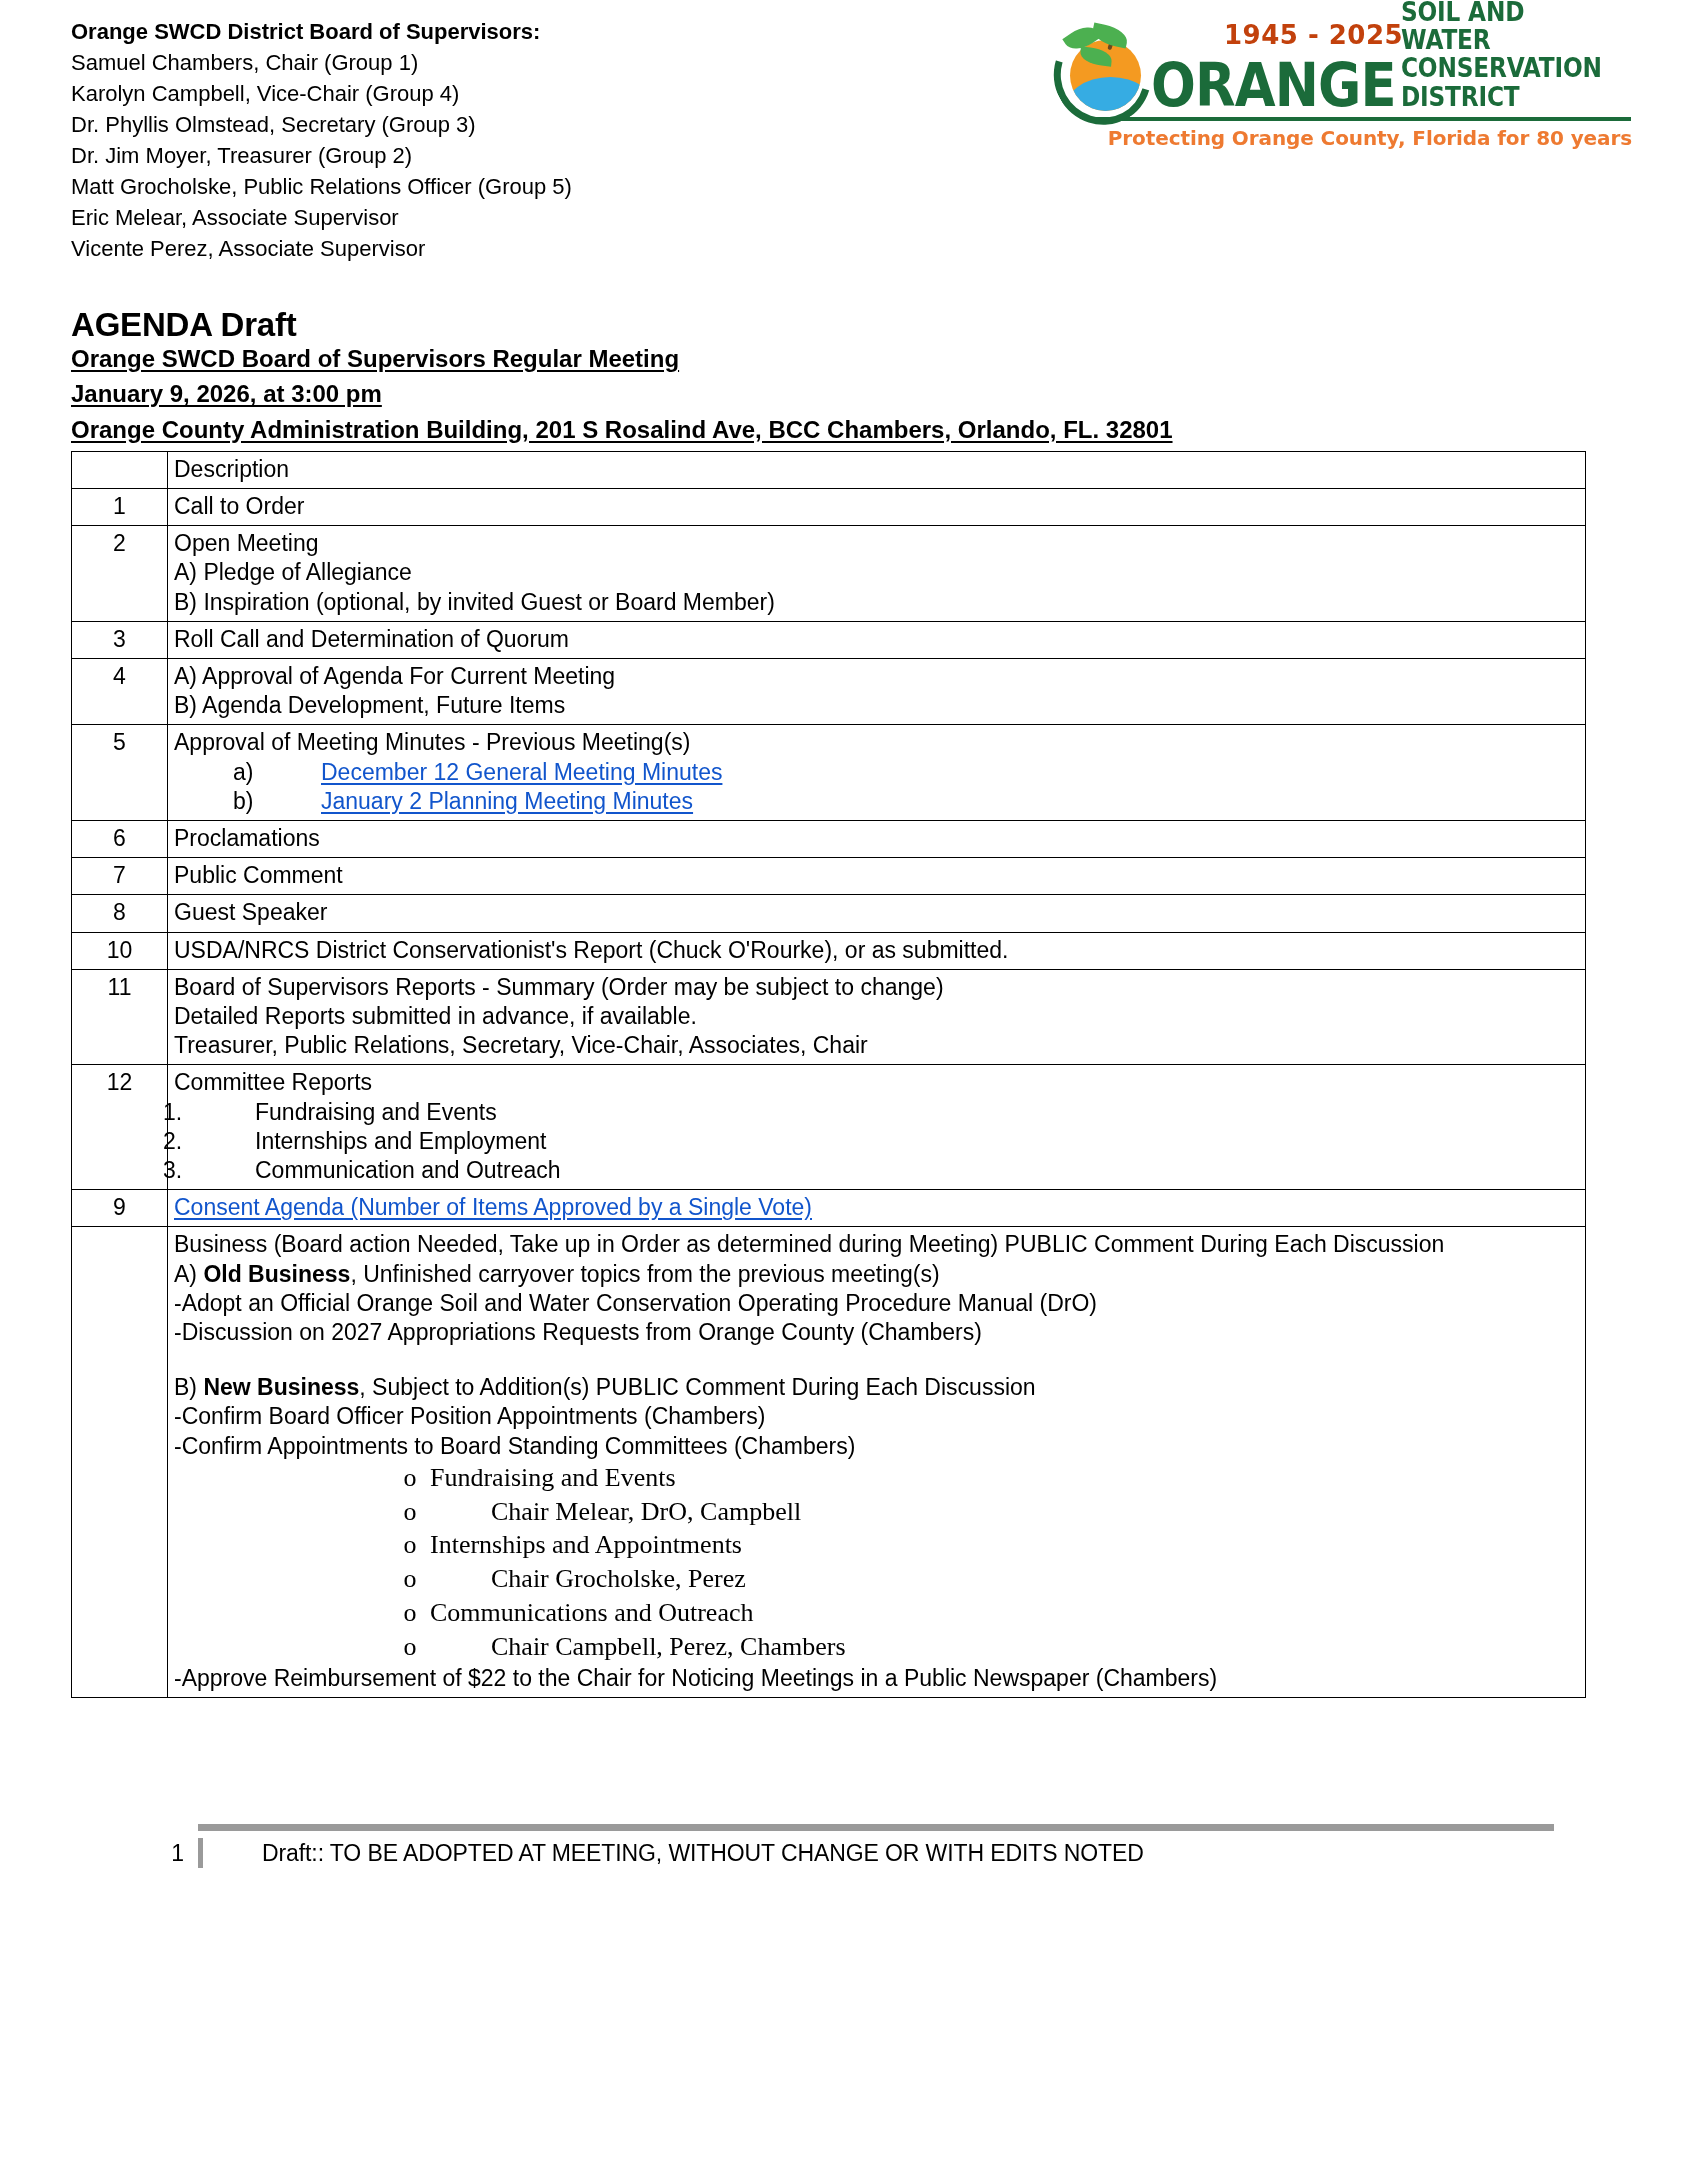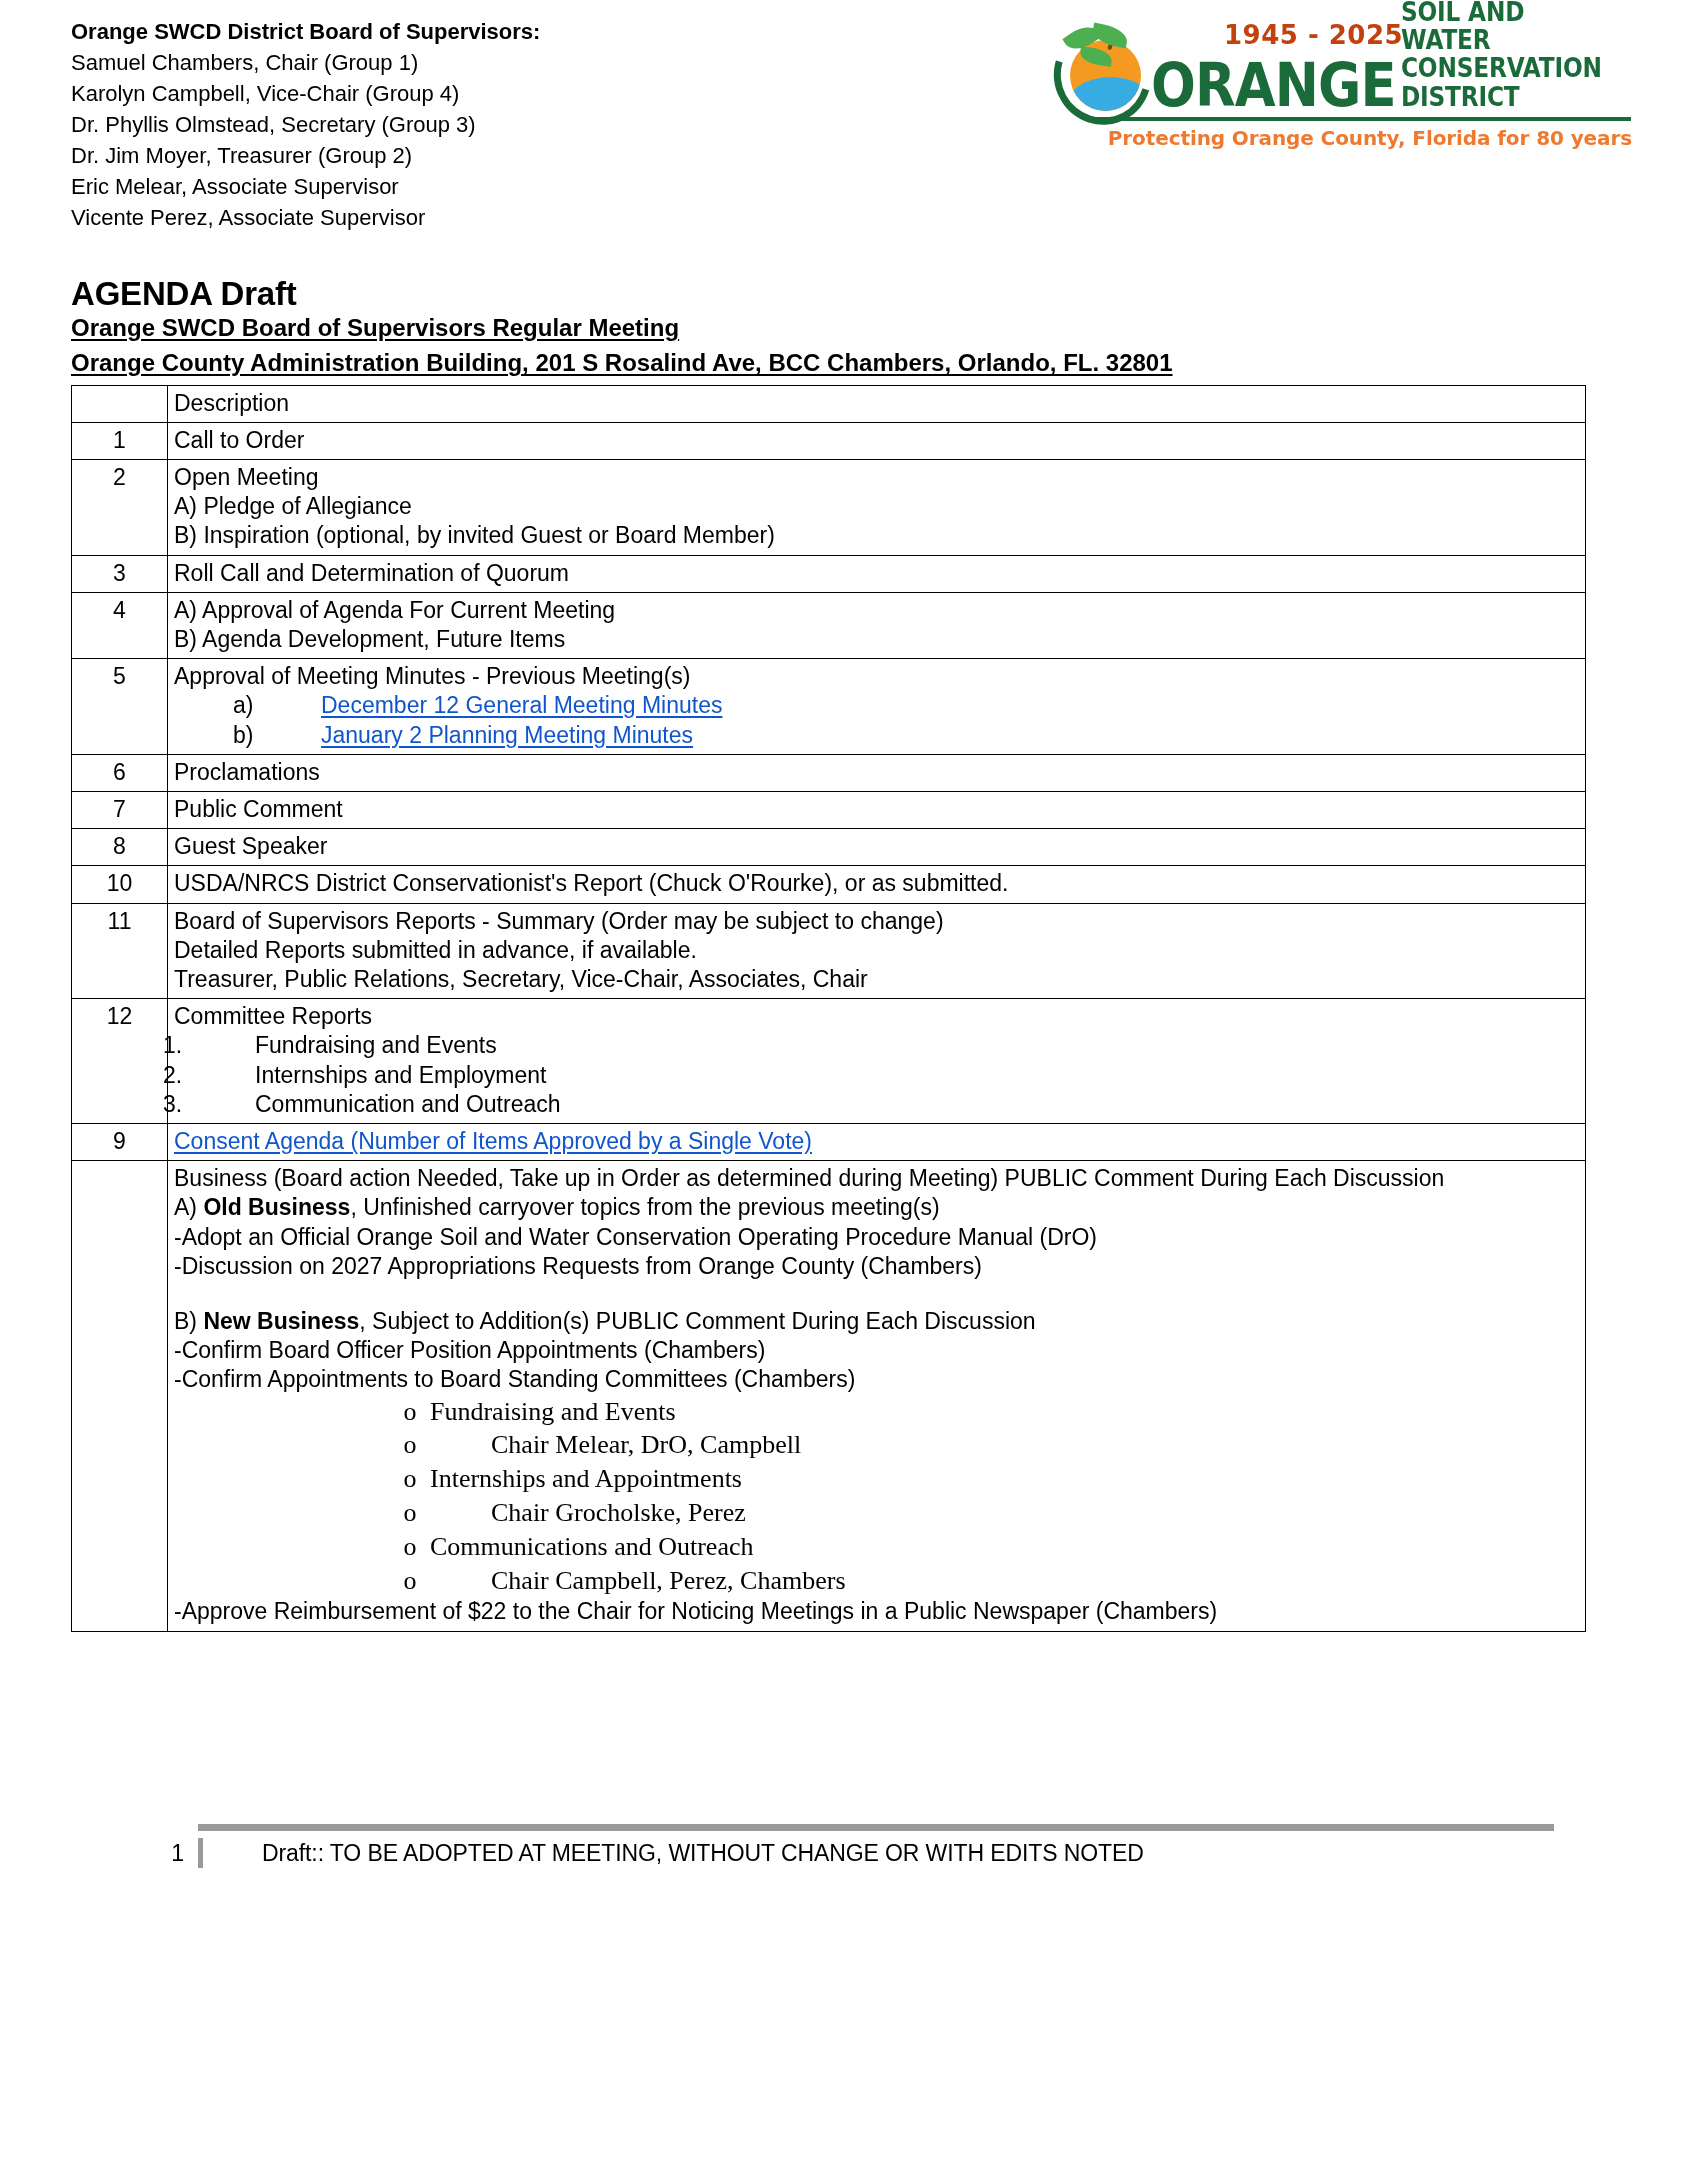--- a/index.html
+++ b/index.html
@@ -267,20 +267,21 @@
 <div class="page">
 
   <div class="header">
 
     <div class="board-block">
       <div class="board-title">Orange SWCD District Board of Supervisors:</div>
       <div class="board-member">Samuel Chambers, Chair (Group 1)</div>
       <div class="board-member">Karolyn Campbell, Vice-Chair (Group 4)</div>
       <div class="board-member">Dr. Phyllis Olmstead, Secretary (Group 3)</div>
       <div class="board-member">Dr. Jim Moyer, Treasurer (Group 2)</div>
+      <div class="board-member">Matt Grocholske, Public Relations Officer (Group 5)</div>
       <div class="board-member">Eric Melear, Associate Supervisor</div>
       <div class="board-member">Vicente Perez, Associate Supervisor</div>
     </div>
 
     <div class="logo">
       <div class="logo-years">1945 - 2025</div>
       <div class="logo-row">
         <div class="logo-mark">
           <div class="mk-circle">
               <div class="mk-water"></div>
@@ -300,20 +301,21 @@
         </div>
       </div>
       <div class="logo-rule"></div>
       <div class="logo-tag">Protecting Orange County, Florida for 80 years</div>
     </div>
   </div>
 
   <div class="titles">
     <div class="agenda-title">AGENDA Draft</div>
     <div class="sub">Orange SWCD Board of Supervisors Regular Meeting</div>
+    <div class="sub">January 9, 2026, at 3:00 pm</div>
     <div class="sub">Orange County Administration Building, 201 S Rosalind Ave, BCC Chambers, Orlando, FL. 32801</div>
   </div>
 
   <table class="agenda">
     <tbody>
       <tr>
         <td class="num"></td>
         <td class="desc hdr">Description</td>
       </tr>
 

